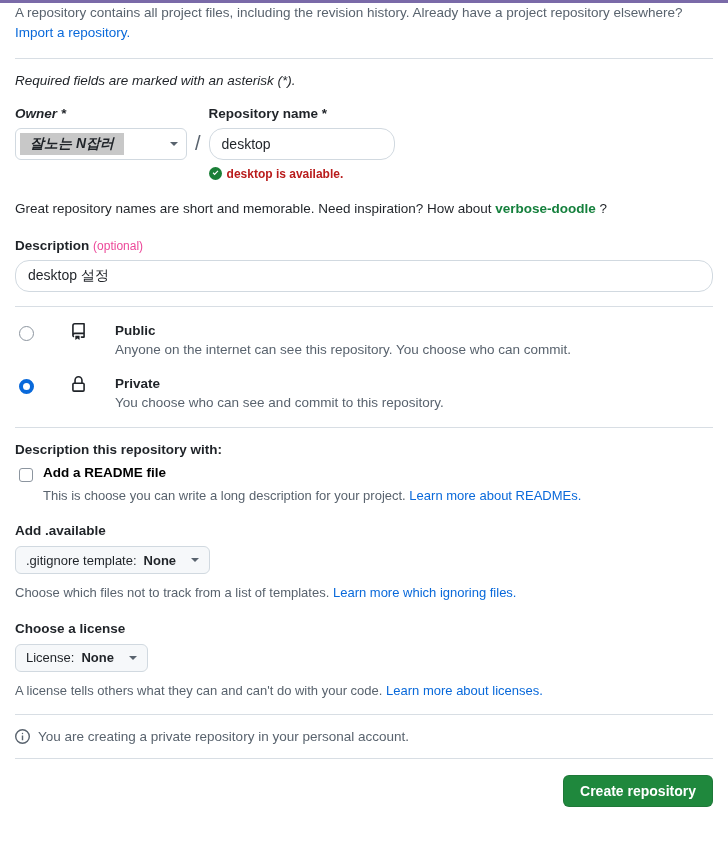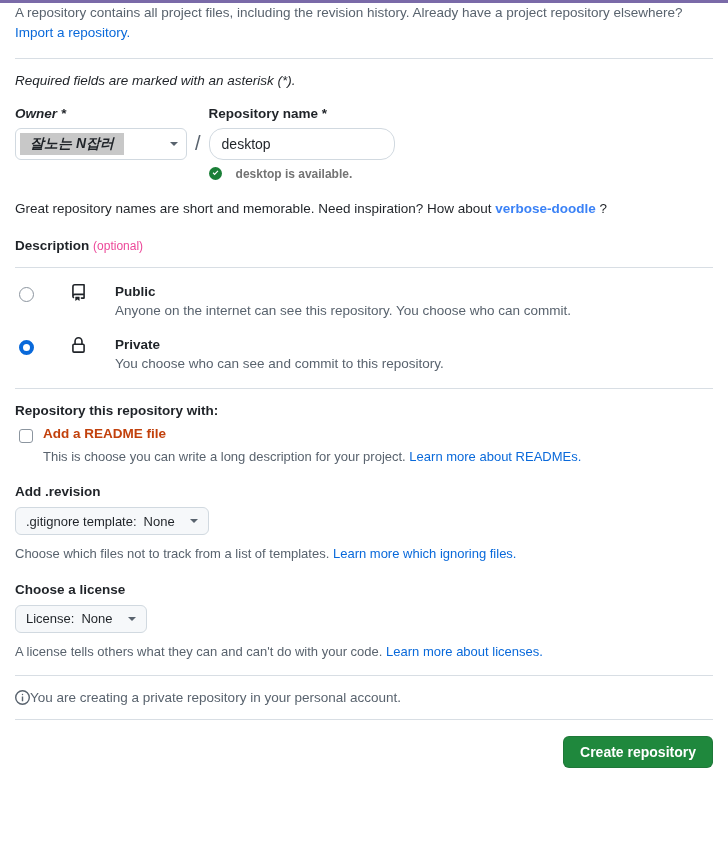--- a/index.html
+++ b/index.html
@@ -120,38 +120,38 @@
     padding: 0 12px;
     font-size: 14px;
     font-family: "Liberation Sans", sans-serif;
     color: #1f2328;
     background: #ffffff;
     outline: none;
   }
   .availability {
     display: flex;
     align-items: center;
-    gap: 14px;
+    gap: 5px;
     margin-top: 7px;
     font-size: 12px;
     font-weight: 600;
-    color: #737373;
+    color: #b91c1c;
   }
   .check-badge {
     width: 13px; height: 13px;
     flex: none;
     display: block;
   }
   .hint-line {
     font-size: 13.5px;
     color: #1f2328;
     margin: 20px 0 0 0;
   }
   .suggestion {
-    color: #3b82f6;
+    color: #15803d;
     font-weight: 600;
     text-decoration: none;
     cursor: pointer;
   }
   .desc-block { margin-top: 22px; }
   .desc-input { width: 100%; height: 32px; }
   
   .visibility { margin-top: 6px; }
   .vis-option {
     display: flex;
@@ -203,21 +203,21 @@
     border: 1px solid #8c959f;
     border-radius: 3px;
     background: #fff;
     flex: none;
     margin: 3px 10px 0 4px;
     cursor: pointer;
   }
   .readme-label {
     font-size: 13.5px;
     font-weight: 600;
-    color: #c2410c;
+    color: #000000;
   }
   .sub-note {
     font-size: 13px;
     color: #59636e;
     margin: 4px 0 0 28px;
     line-height: 1.5;
   }
   .select-button {
     display: inline-flex;
     align-items: center;
@@ -225,33 +225,33 @@
     height: 28px;
     padding: 0 10px;
     border: 1px solid #d1d9e0;
     border-radius: 6px;
     background: #f6f8fa;
     font-size: 13px;
     color: #1f2328;
     cursor: pointer;
     white-space: nowrap;
   }
-  .select-button .strong { font-weight: 400; }
+  .select-button .strong { font-weight: 700; }
   .helper-note {
     font-size: 13px;
     color: #59636e;
     margin: 9px 0 0 0;
     line-height: 1.5;
   }
   .block { margin-top: 18px; }
   
   .notice {
     display: flex;
     align-items: center;
-    gap: 0;
+    gap: 8px;
     font-size: 13.5px;
     color: #59636e;
     margin-top: 4px;
   }
   .notice svg { flex: none; }
   .actions {
     display: flex;
     justify-content: flex-end;
     margin-top: 16px;
   }
@@ -315,20 +315,21 @@
     <span>Great repository names are short and memorable. Need inspiration? How about</span>
     <a class="suggestion" href="#">verbose-doodle</a>
     <span>?</span>
   </p>
 
   <div class="desc-block">
     <label class="field-label">
       <span>Description</span>
       <span class="optional-tag">(optional)</span>
     </label>
+    <input class="text-input desc-input" type="text" value="desktop 설정" style="">
   </div>
 
   <hr class="divider">
 
   <div class="visibility">
 
     <div class="vis-option">
       <span class="radio"></span>
       <span class="vis-icon">
         <svg width="17" height="17" viewBox="0 0 16 16" fill="#1f2328">
@@ -352,33 +353,33 @@
         <span class="vis-title">Private</span>
         <span class="vis-desc">You choose who can see and commit to this repository.</span>
       </span>
     </div>
 
   </div>
 
   <hr class="divider">
 
   <div>
-    <p class="section-head">Repository this repository with:</p>
+    <p class="section-head">Description this repository with:</p>
     <div class="readme-row">
       <span class="checkbox"></span>
       <span class="readme-label">Add a README file</span>
     </div>
     <p class="sub-note">
       <span>This is choose you can write a long description for your project.</span>
       <a class="link" href="#">Learn more about READMEs.</a>
     </p>
   </div>
 
   <div class="block">
-    <p class="section-head">Add .revision</p>
+    <p class="section-head">Add .available</p>
     <div class="select-button">
       <span>.gitignore template:</span>
       <span class="strong">None</span>
       <span class="caret"></span>
     </div>
     <p class="helper-note">
       <span>Choose which files not to track from a list of templates.</span>
       <a class="link" href="#">Learn more which ignoring files.</a>
     </p>
   </div>

